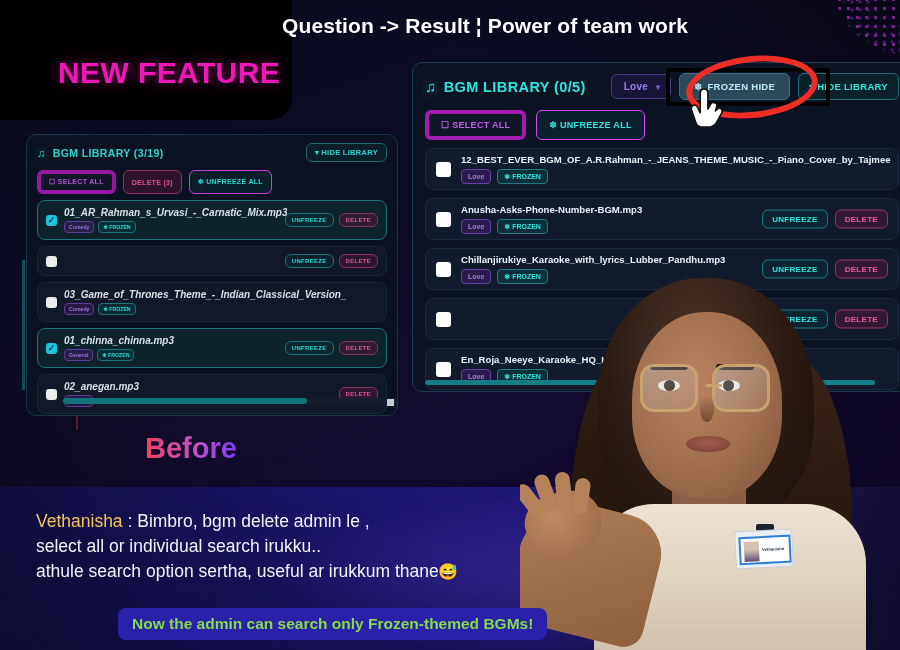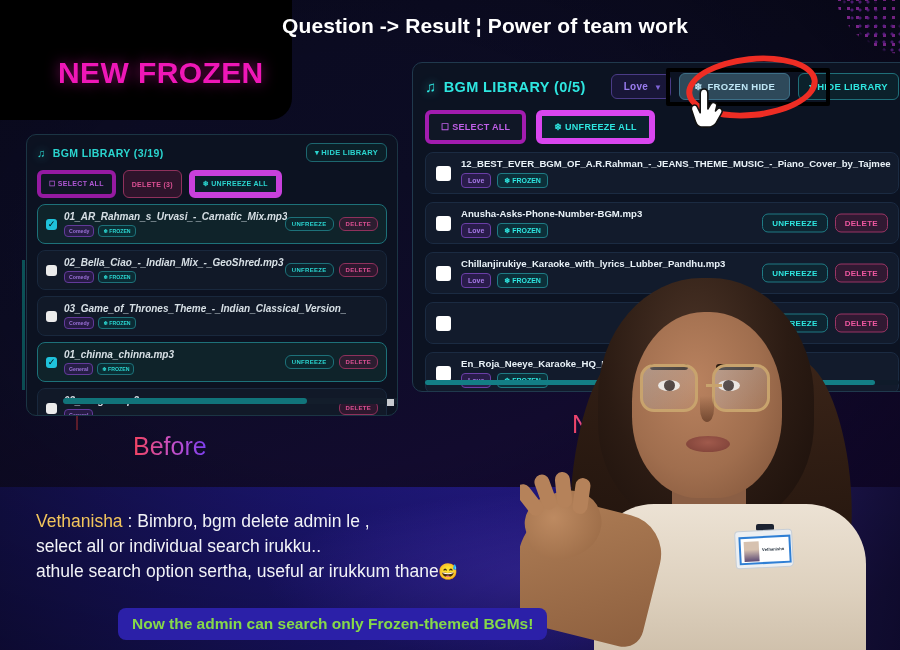--- a/index.html
+++ b/index.html
@@ -87,21 +87,21 @@
   }
 
   .btn {
     border-radius:6px; font-weight:bold; letter-spacing:.3px;
     display:inline-flex; align-items:center; justify-content:center; gap:5px;
     white-space:nowrap; cursor:pointer;
     background:rgba(255,255,255,.02);
   }
   .btn-select { border:4px solid #a21caf; color:#c05fe8; }
   .btn-delete-n { border:1px solid #9b3564; color:#ef57a0; background:rgba(120,25,70,.35); }
-  .btn-unfreeze-all { border:6px solid #d946ef; color:#2ee6e0; background:rgba(12,60,66,.35); }
+  .btn-unfreeze-all { border:1px solid #d946ef; color:#2ee6e0; background:rgba(12,60,66,.35); }
   .btn-hide { border:1px solid #1f6f79; color:#2ee6e0; background:rgba(10,50,56,.45); }
   .btn-unfreeze { border:1px solid #1f7b84; color:#2ee6e0; background:rgba(10,52,58,.4); }
   .btn-del { border:1px solid #9b3564; color:#ef57a0; background:rgba(110,22,62,.35); }
   .btn-love { border:1px solid #4a3b86; color:#9a7cf0; background:rgba(35,26,78,.5); }
   .btn-frozen-only { border:1px solid #3d6f86; color:#bfe6f5; background:rgba(58,92,110,.75); }
 
   .row {
     background:#121b2c; border:1px solid #1b2b42; border-radius:8px;
     display:flex; align-items:center; position:relative;
   }
@@ -168,23 +168,23 @@
   }
   .red-ellipse{
     position:absolute; left:686px; top:56px; width:132px; height:62px;
     border:6px solid #ee2d24; border-radius:50%;
     transform: rotate(-6deg); z-index:22;
   }
   .cursor-hand{ position:absolute; left:686px; top:88px; width:38px; height:42px; z-index:25;}
 
   
   .cmp-label{
-    position:absolute; font-size:25px; font-weight:normal; z-index:14;
+    position:absolute; font-size:29px; font-weight:bold; z-index:14;
     background: linear-gradient(90deg,#f2435f 0%, #c250c9 55%, #7b3ef0 100%);
-    -webkit-background-clip:text; background-clip:text; color:transparent;
+    -webkit-background-clip:text; background-clip:text; color:transparent;margin-left:12px;
   }
   #label-before { left:133px; top:432px; }
   #label-now { left:572px; top:410px; }
 
   
   .person { position:absolute; left:520px; top:268px; width:380px; height:382px; z-index:18; overflow:hidden;}
   .p-hair{
     position:absolute; left:78px; top:10px; width:216px; height:250px; border-radius:48% 48% 42% 42%;
     background: radial-gradient(ellipse at 45% 28%, #4a3326 0%, #2b1b13 55%, #1a0f0a 100%);
   }
@@ -252,21 +252,21 @@
   <div class="bg-top"></div>
   <div class="bg-bottom"></div>
   <div class="bg-bottom-glow"></div>
   <div class="dots"></div>
   <div class="dots2"></div>
   <div class="rail-teal"></div>
   <div class="rail-red"></div>
   <div class="title-strip"></div>
 
   <div class="headline">Question -&gt; Result ¦ Power of team work</div>
-  <div class="newfeature">NEW FROZEN</div>
+  <div class="newfeature">NEW FEATURE</div>
 
   <div class="panel before-blur" id="before-panel">
     <div class="panel-head">
       <div class="lib-title">
         <span class="music-ico">♫</span>
         <span>BGM LIBRARY (3/19)</span>
       </div>
       <div class="btn btn-hide">▾ HIDE LIBRARY</div>
     </div>
     <div class="actions">
@@ -284,27 +284,20 @@
               <span class="tag tag-frozen">❄ FROZEN</span>
             </div>
           </div>
           <div class="rowbtns">
             <div class="btn btn-unfreeze">UNFREEZE</div>
             <div class="btn btn-del">DELETE</div>
           </div>
         </div>
         <div class="row">
           <div class="cb"></div>
-          <div>
-            <div class="rtitle">02_Bella_Ciao_-_Indian_Mix_-_GeoShred.mp3</div>
-            <div class="meta">
-              <span class="tag tag-cat">Comedy</span>
-              <span class="tag tag-frozen">❄ FROZEN</span>
-            </div>
-          </div>
           <div class="rowbtns">
             <div class="btn btn-unfreeze">UNFREEZE</div>
             <div class="btn btn-del">DELETE</div>
           </div>
         </div>
         <div class="row">
           <div class="cb"></div>
           <div>
             <div class="rtitle">03_Game_of_Thrones_Theme_-_Indian_Classical_Version_iPad_and_ROLI_Seaboard_Rise_-_Ma</div>
             <div class="meta">

